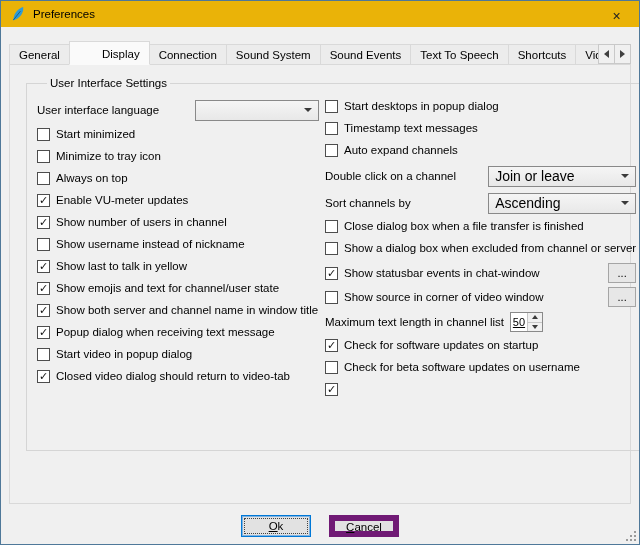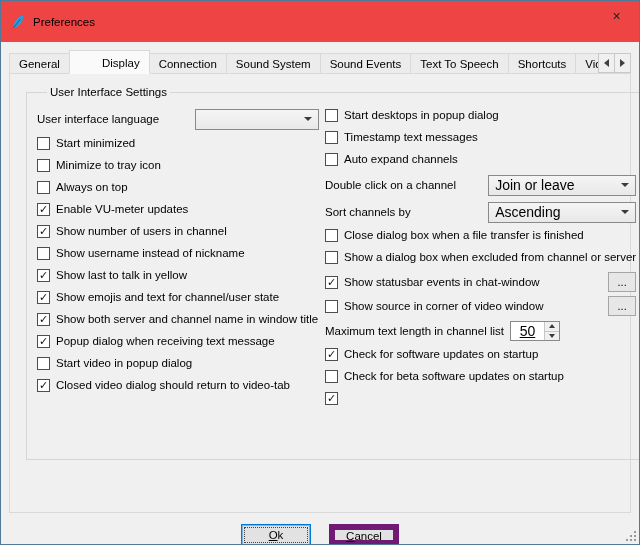--- a/index.html
+++ b/index.html
@@ -3,26 +3,26 @@
 <meta charset="utf-8">
 <style>
   * { margin:0; padding:0; box-sizing:border-box; }
   html,body { background:#fff; }
   body { font-family:"Liberation Sans", sans-serif; color:#000; }
   .window {
     position:relative; width:640px; height:545px;
     background:#f0f0f0; border:1px solid #4f7899; overflow:hidden;
   }
   
-  .titlebar { height:41px; background:#ef4444; display:flex; align-items:center; padding-left:9px; position:relative; }
+  .titlebar { height:26px; background:#eab308; display:flex; align-items:center; padding-left:9px; position:relative; }
   .app-icon { width:16px; height:16px; flex:none; }
   .title-text { font-size:11.5px; margin-left:7px; }
   .close-btn { position:absolute; right:0; top:0; width:45px; height:29px; display:flex; align-items:center; justify-content:center; font-size:14px; color:#222; cursor:default; }
   
-  .tabbar { display:flex; align-items:flex-end; margin:8px 8px -1px; position:relative; z-index:2; }
+  .tabbar { display:flex; align-items:flex-end; margin:14px 8px -1px; position:relative; z-index:2; }
   .tab-strip { display:flex; align-items:flex-end; flex:1; height:24px; overflow:hidden; white-space:nowrap; }
   .tab { height:21px; padding:4px 9px 0; font-size:11.5px; background:#ececec; border:1px solid #d9d9d9; flex:none; }
   .tab + .tab { margin-left:-1px; }
   .tab.active { height:24px; padding-top:6px; background:#fafafa; border-bottom-color:#fafafa; position:relative; z-index:3;padding-left:32px; }
   .tab-scroll { display:flex; align-self:flex-end; margin-bottom:1px; }
   .tab-scroll .scroll-btn { width:17px; height:20px; background:#f0f0f0; border:1px solid #c9c9c9; display:flex; align-items:center; justify-content:center; }
   .tab-scroll .scroll-btn + .scroll-btn { margin-left:-1px; }
   .arr-left { width:0; height:0; border-top:4px solid transparent; border-bottom:4px solid transparent; border-right:5px solid #404040; }
   .arr-right { width:0; height:0; border-top:4px solid transparent; border-bottom:4px solid transparent; border-left:5px solid #404040; }
   
@@ -42,21 +42,21 @@
   .combo-row { display:flex; align-items:center; justify-content:space-between; height:22px; margin-bottom:5px; white-space:nowrap; }
   .combo { height:21px; border:1px solid #898989; background:linear-gradient(#f5f5f5,#e8e8e8);
            display:inline-flex; align-items:center; justify-content:space-between; padding:0 6px; font-size:14px; }
   .language-row .combo { width:132px; }
   .combo-row .combo { width:148px; }
   .combo-arrow { width:0; height:0; border-left:4px solid transparent; border-right:4px solid transparent; border-top:4px solid #3a3a3a; margin-left:6px; }
   .check-row.with-btn { height:20px; margin-bottom:4px; }
   .dots-btn { margin-left:auto; width:28px; height:20px; font-size:11px; font-family:inherit; background:#e7e7e7; border:1px solid #a5a5a5; }
   .spin-row { display:flex; align-items:center; height:22px; margin-bottom:5px; white-space:nowrap; }
   .spinbox { display:inline-flex; margin-left:6px; height:20px; border:1px solid #898989; background:#fff; }
-  .spin-value { width:33px; text-align:center; font-size:14px; line-height:18px;text-decoration:underline; }
+  .spin-value { width:16px; text-align:center; font-size:11px; line-height:18px;text-decoration:underline; }
   .spin-arrows { width:15px; display:flex; flex-direction:column; border-left:1px solid #c6c6c6; }
   .spin-btn { flex:1; display:flex; align-items:center; justify-content:center; background:#f0f0f0; }
   .spin-btn + .spin-btn { border-top:1px solid #c6c6c6; }
   .tri-up { width:0; height:0; border-left:3px solid transparent; border-right:3px solid transparent; border-bottom:4px solid #3a3a3a; }
   .tri-down { width:0; height:0; border-left:3px solid transparent; border-right:3px solid transparent; border-top:4px solid #3a3a3a; }
   
   .button-row { display:flex; justify-content:center; gap:18px; margin-top:11px; }
   .btn { width:70px; height:22px; font-size:11.5px; font-family:inherit; background:#e2e2e2; border:6px solid #701a75; }
   .btn.default { border:1px solid #0078d7; box-shadow:inset 0 0 0 1px #7fb2e0; outline:1px dotted #444; outline-offset:-4px; }
   .mn { text-decoration:underline; }
@@ -220,21 +220,21 @@
                   </span>
                 </span>
               </span>
             </div>
             <div class="check-row">
               <span class="checkbox checked">✓</span>
               <span class="check-label">Check for software updates on startup</span>
             </div>
             <div class="check-row">
               <span class="checkbox"></span>
-              <span class="check-label">Check for beta software updates on startup</span>
+              <span class="check-label">Check for beta software updates on username</span>
             </div>
             <div class="check-row">
               <span class="checkbox checked">✓</span>
             </div>
           </div>
       </div>
     </fieldset>
   </div>
 
   <div class="button-row">

